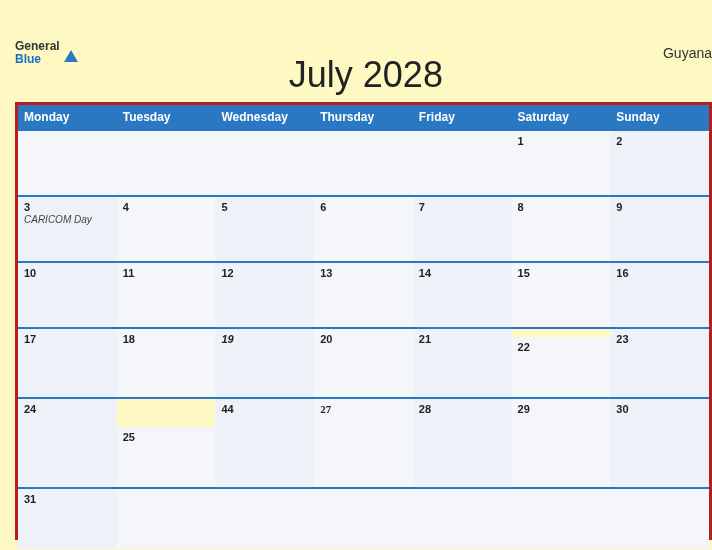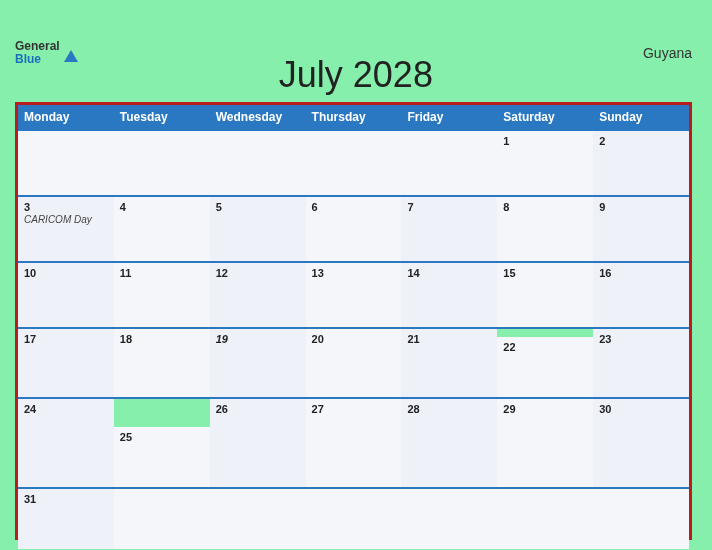--- a/index.html
+++ b/index.html
@@ -6,22 +6,22 @@
     body {
       background: #fff;
       font-family: Arial, sans-serif;
       width: 712px;
       height: 550px;
       overflow: hidden;
     }
     .page {
       width: 712px;
       height: 550px;
-      background: #86efac;
-      padding: 10px 20px 10px 15px;
+      background: #fef9c3;
+      padding: 10px 0 10px 15px;
       display: flex;
       flex-direction: column;
     }
     .header {
       display: flex;
       align-items: center;
       justify-content: space-between;
       margin-bottom: 6px;
     }
     .logo {
@@ -239,23 +239,23 @@
           </div>
         </div>
         <div class="cal-week">
           <div class="cal-cell" style="background: rgb(238, 241, 248);">
             <span class="cal-day-num">24</span>
           </div>
           <div class="cal-cell" style="background: rgb(244, 246, 250); margin-top: 28px;">
             <span class="cal-day-num">25</span>
           </div>
           <div class="cal-cell" style="background: rgb(238, 241, 248);">
-            <span class="cal-day-num">26</span>
-          </div>
-          <div class="cal-cell" style="background: rgb(244, 246, 250);">
+            <span class="cal-day-num">44</span>
+          </div>
+          <div class="cal-cell" style="background: rgb(244, 246, 250); font-family: Liberation Serif, serif;">
             <span class="cal-day-num">27</span>
           </div>
           <div class="cal-cell" style="background: rgb(238, 241, 248);">
             <span class="cal-day-num">28</span>
           </div>
           <div class="cal-cell" style="background: rgb(244, 246, 250);">
             <span class="cal-day-num">29</span>
           </div>
           <div class="cal-cell" style="background: rgb(238, 241, 248);">
             <span class="cal-day-num">30</span>

